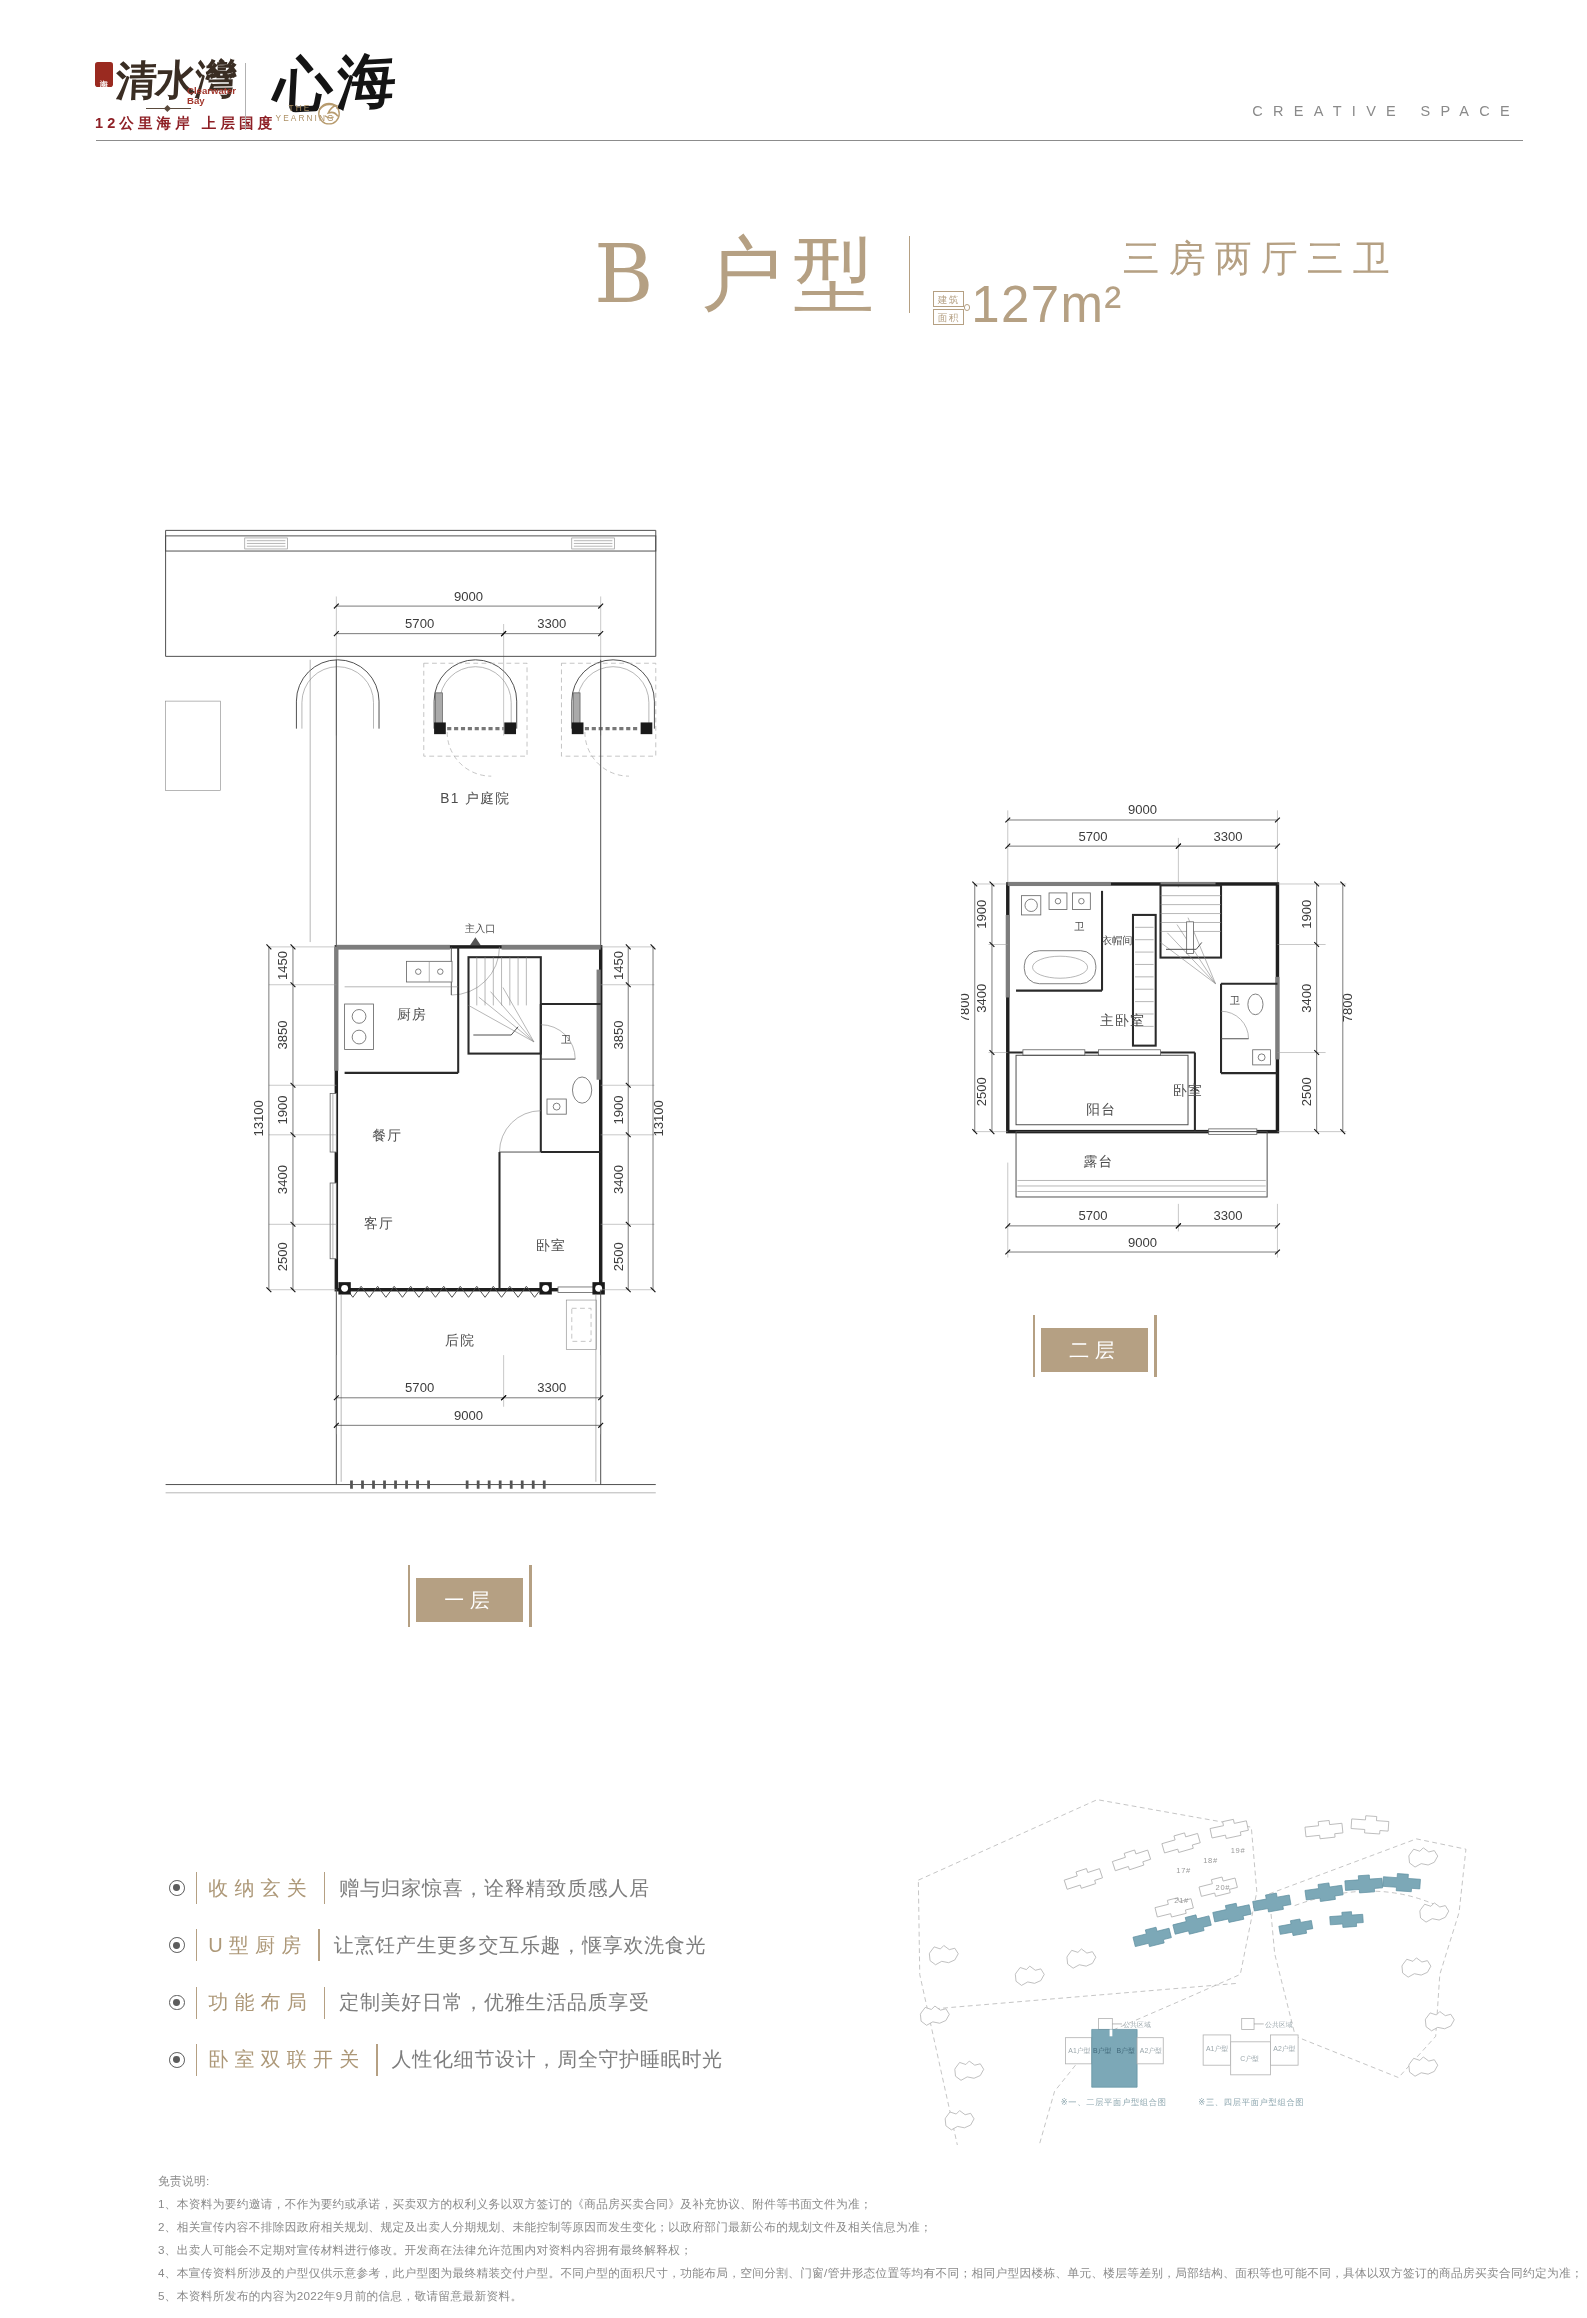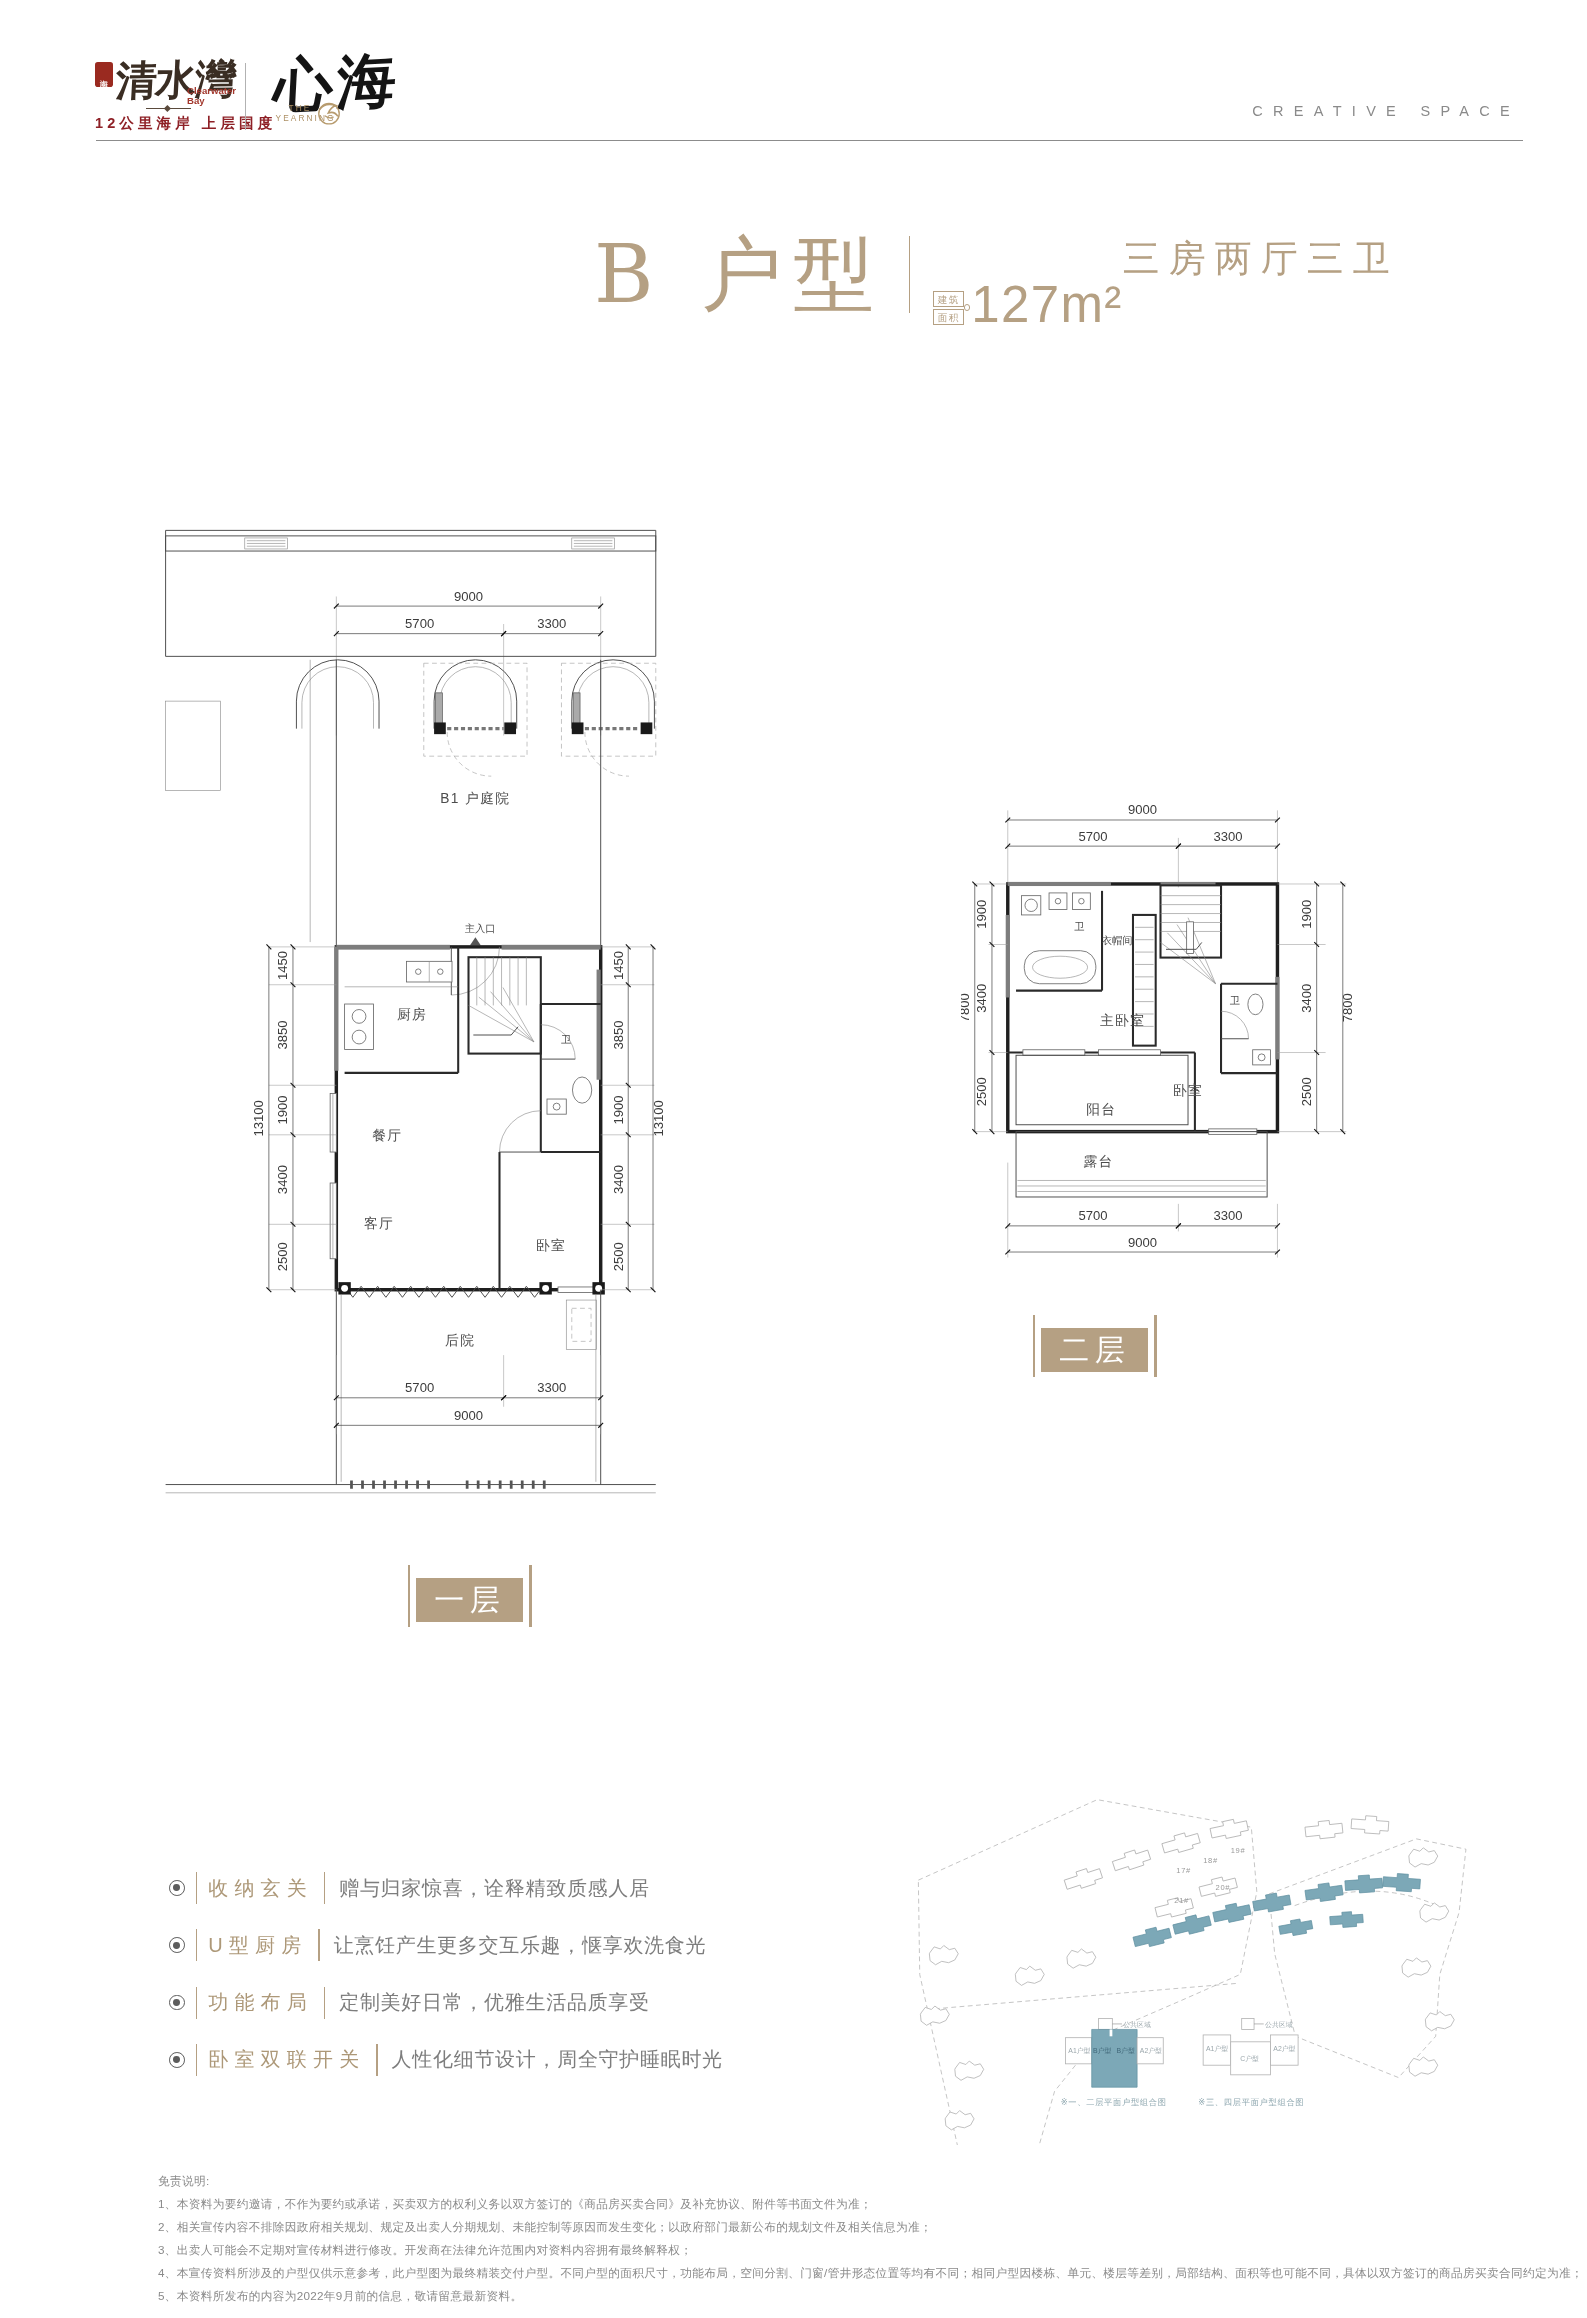--- a/index.html
+++ b/index.html
@@ -38,21 +38,21 @@
   .area-dot{position:absolute;right:-6.2px;bottom:18px;width:4.8px;height:4.8px;border-radius:50%;border:0.7px solid #b5a083;}
   .area-val{font-size:51px;color:#b5a083;letter-spacing:1.4px;line-height:48px;}
   .rooms-line{margin-top:11px;font-size:37px;color:#b5a083;letter-spacing:9px;white-space:nowrap;}
 
   
   .watermark{left:522px;top:1096px;font-size:123px;font-weight:bold;color:#e9f1f4;letter-spacing:4.1px;}
 
   
   .badge-wrap{display:flex;align-items:center;gap:6.2px;}
   .badge-line{width:2.1px;height:62px;background:#b5a083;}
-  .floor-badge{width:107px;height:44px;background:#b5a083;color:#ffffff;font-size:30px;letter-spacing:5.5px;
+  .floor-badge{width:107px;height:44px;background:#b5a083;color:#ffffff;font-size:20px;letter-spacing:5.5px;
         display:flex;align-items:center;justify-content:center;margin-top:8px;}
 
   
   .features{left:169px;top:1870px;display:flex;flex-direction:column;gap:21.3px;}
   .feat-row{display:flex;align-items:center;gap:11px;height:36px;}
   .bullet{width:13.8px;height:13.8px;border:1.4px solid #5c5c5c;border-radius:50%;position:relative;flex:0 0 auto;}
   .bullet::after{content:"";position:absolute;left:3.4px;top:3.4px;width:6.9px;height:6.9px;border-radius:50%;background:#5c5c5c;}
   .vbar{width:1.4px;height:32px;background:#b5a083;flex:0 0 auto;}
   .feat-title{color:#ad9878;font-size:20px;letter-spacing:6.2px;white-space:nowrap;}
   .feat-desc{color:#7d7d7d;font-size:20px;letter-spacing:0.7px;white-space:nowrap;margin-left:2.8px;}

